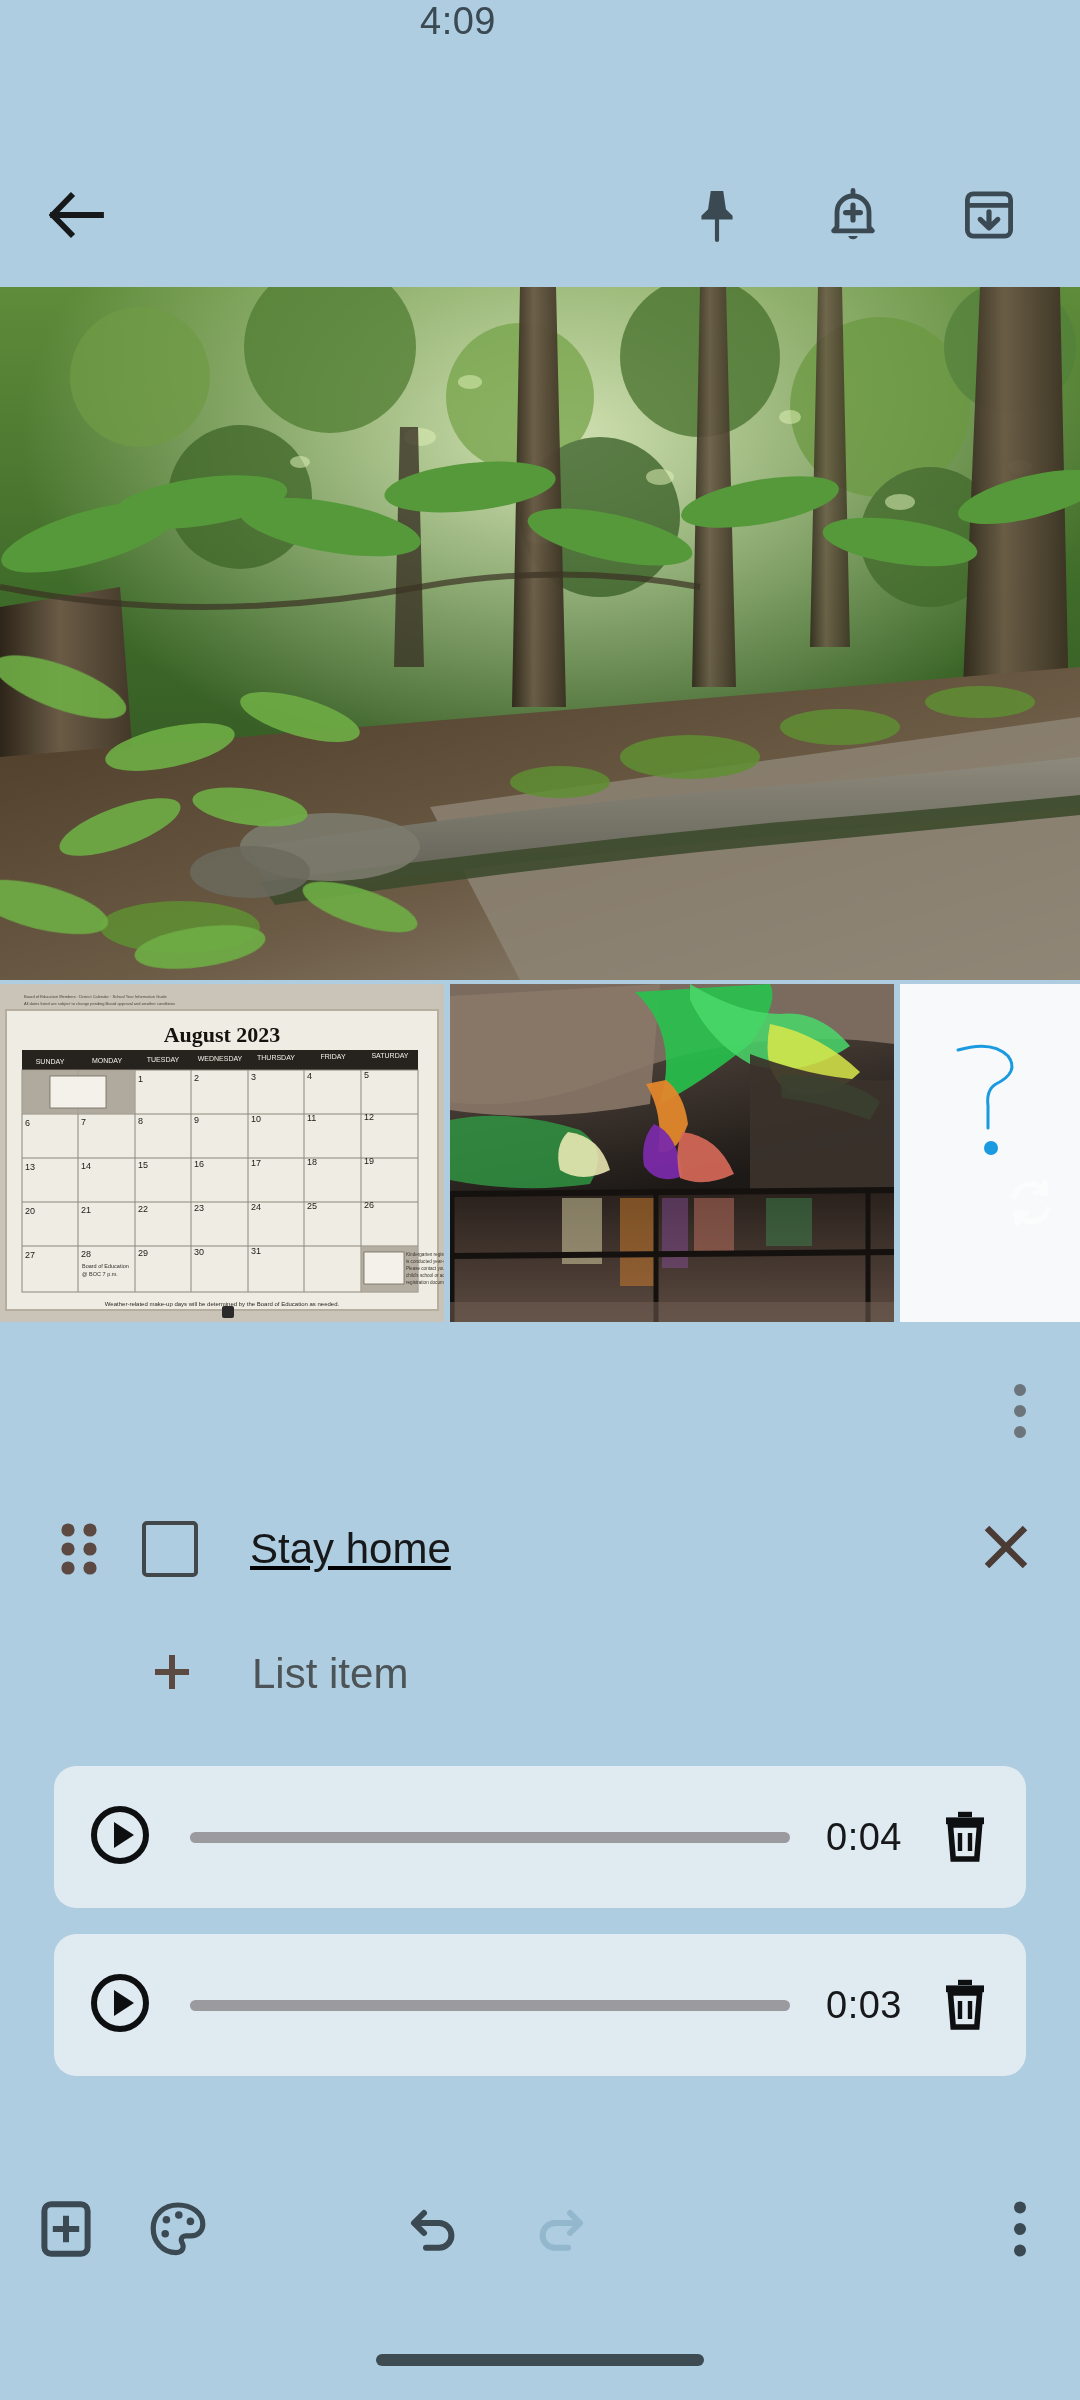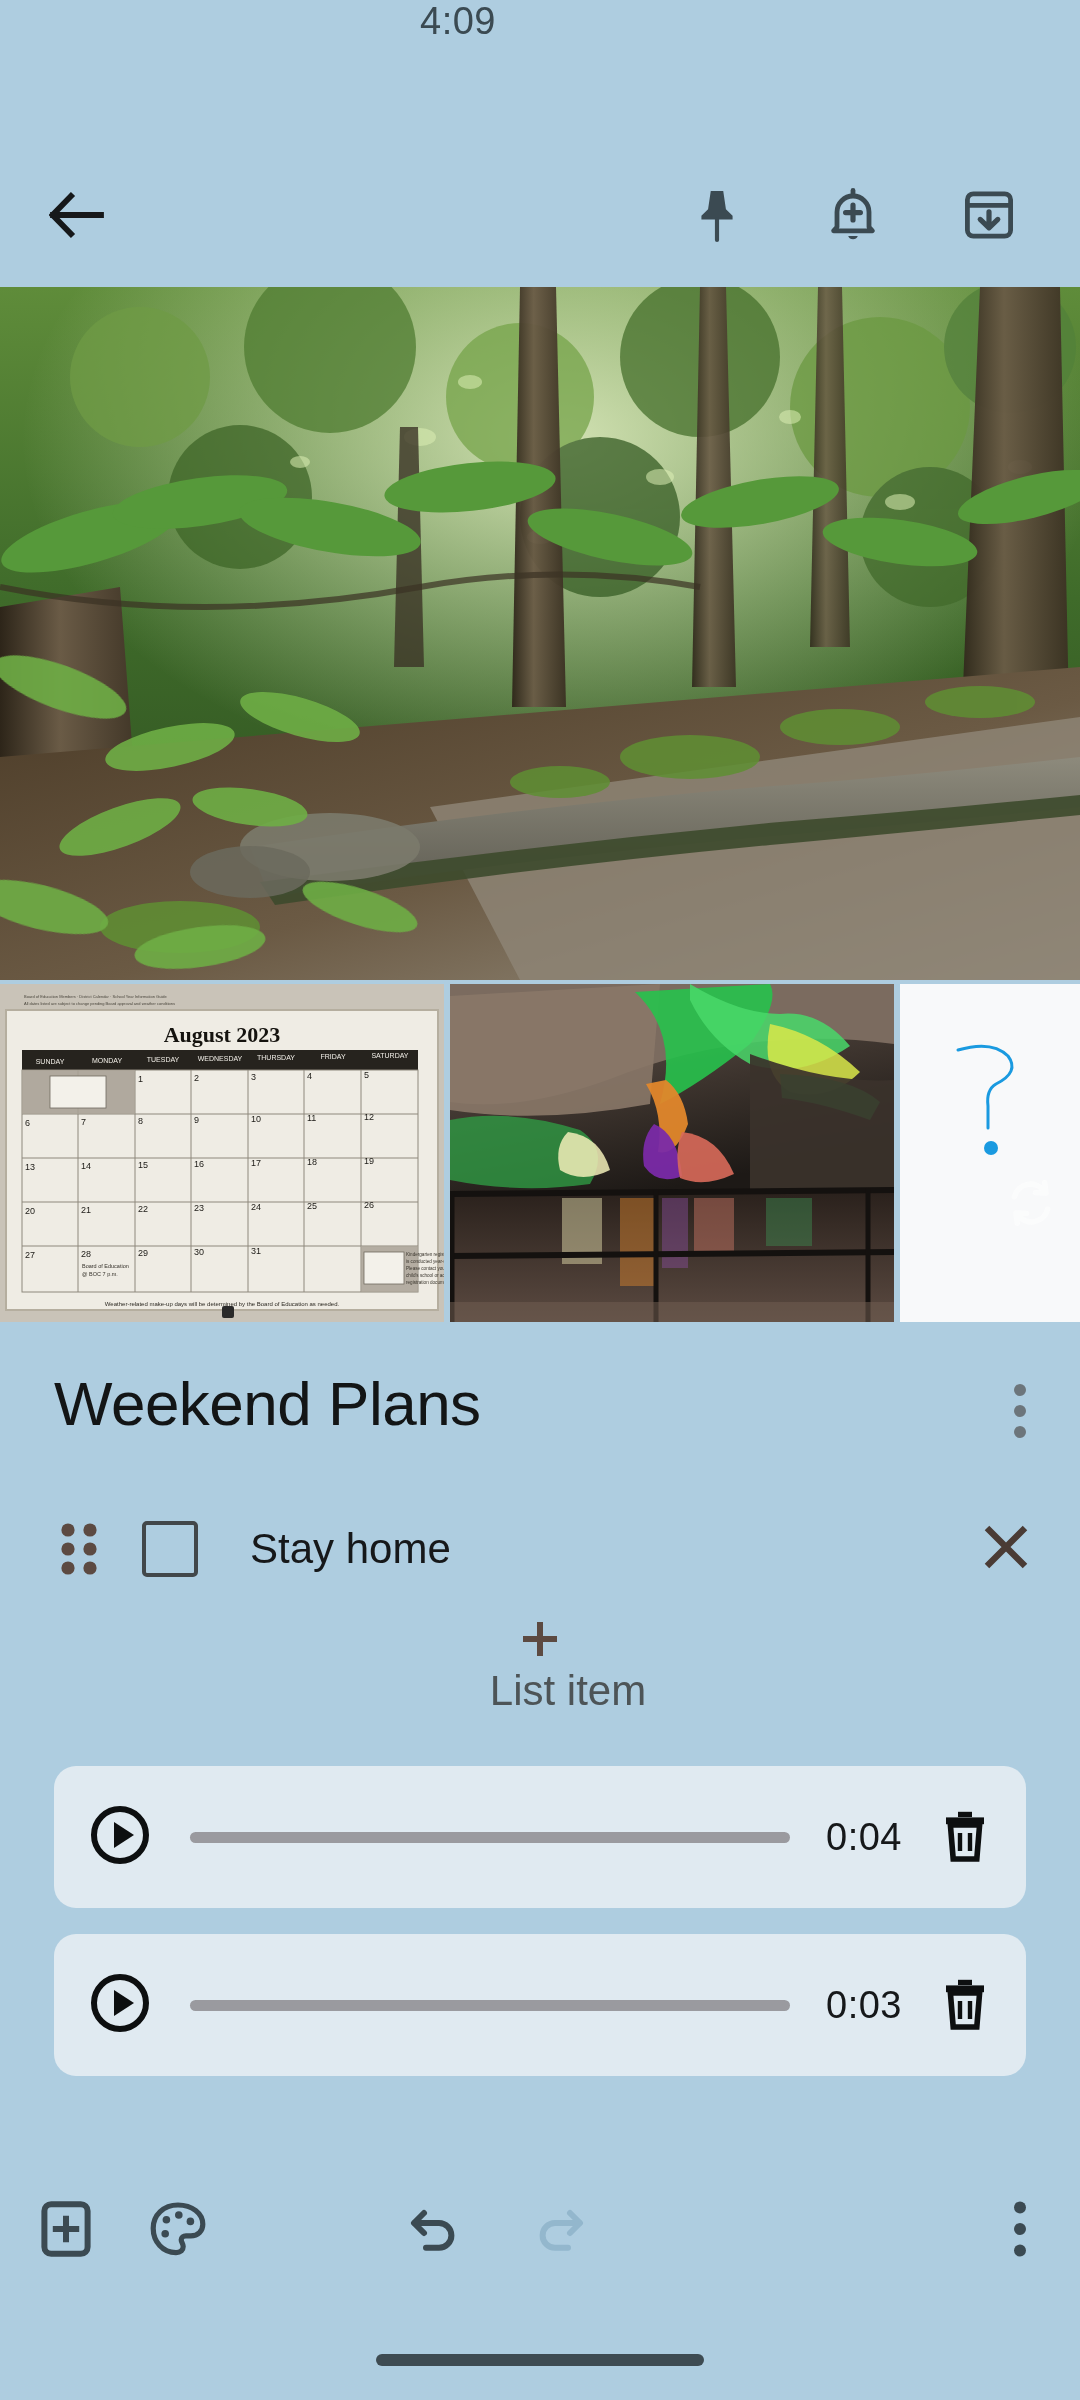--- a/index.html
+++ b/index.html
@@ -57,33 +57,33 @@
   
   .note-title-row {
     position:absolute; top:1370px; left:0; width:1080px;
     display:flex; align-items:flex-start; padding:0 54px;
   }
   .note-title { font-size:62px; color:#131516; font-weight:400; letter-spacing:-.5px; line-height:1.1; }
   .title-menu { margin-left:auto; padding-top:14px; cursor:pointer; }
 
   .check-row {
     position:absolute; top:1490px; left:0; width:1080px; height:118px;
-    display:flex; align-items:center; padding:0 48px;
+    display:flex; align-items:center; padding:0 48px;text-decoration:underline;
   }
   .drag-handle { width:62px; display:flex; justify-content:center; cursor:grab; }
   .checkbox {
     width:56px; height:56px; border:4px solid #42474a; border-radius:5px;
     margin-left:32px; cursor:pointer; background:transparent;
   }
   .check-label { font-size:42px; color:#16181a; margin-left:52px; }
   .check-x { margin-left:auto; cursor:pointer; }
 
   .additem-row {
     position:absolute; top:1615px; left:0; width:1080px; height:118px;
-    display:flex; align-items:center; padding:0 148px;flex-direction:column;
+    display:flex; align-items:center; padding:0 148px;
   }
   .additem-label { font-size:42px; color:#4d5457; margin-left:56px; }
 
   
   .audio-card {
     position:absolute; left:54px; width:972px; height:142px;
     background:#e0eaf1; border-radius:22px;
     display:flex; align-items:center; padding:0 36px;gap:8px;
   }
   .audio-1 { top:1766px; }
@@ -394,21 +394,20 @@
           <path d="M5 10 A8 8 0 0 1 19.4 7.4" fill="none" stroke="#ffffff" stroke-width="2.6" stroke-linecap="round"></path>
           <path d="M19.6 3.2 L20.2 8.2 L15.2 8" fill="none" stroke="#ffffff" stroke-width="2.6" stroke-linecap="round" stroke-linejoin="round"></path>
           <path d="M21 16 A8 8 0 0 1 6.6 18.6" fill="none" stroke="#ffffff" stroke-width="2.6" stroke-linecap="round"></path>
           <path d="M6.4 22.8 L5.8 17.8 L10.8 18" fill="none" stroke="#ffffff" stroke-width="2.6" stroke-linecap="round" stroke-linejoin="round"></path>
         </svg>
       </span>
     </div>
   </div>
 
   <div class="note-title-row">
-    <div class="note-title">Weekend Plans</div>
     <div class="title-menu">
       <svg width="12" height="54" viewBox="0 0 6 27">
         <circle cx="3" cy="3" r="3" fill="#6c757b"></circle>
           <circle cx="3" cy="13.5" r="3" fill="#6c757b"></circle>
           <circle cx="3" cy="24" r="3" fill="#6c757b"></circle>
       </svg>
     </div>
   </div>
 
   <div class="check-row">

